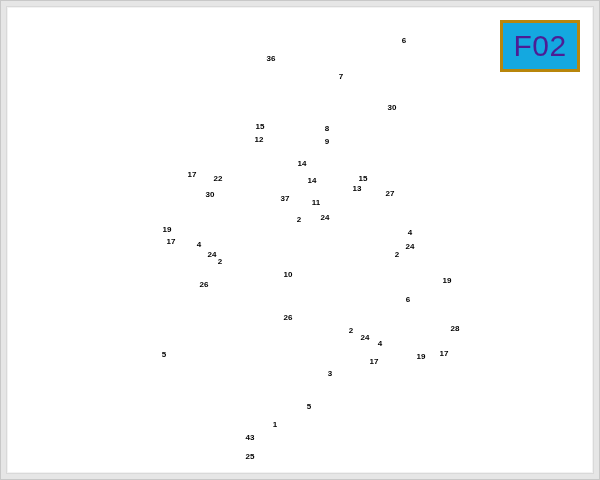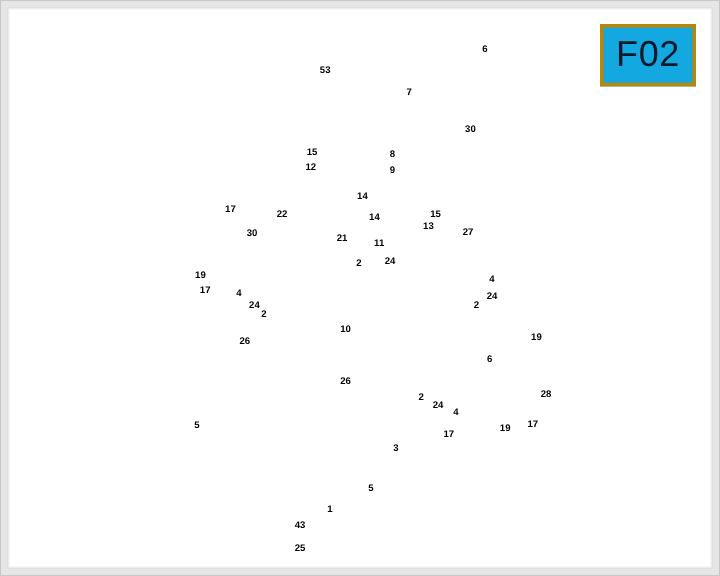--- a/index.html
+++ b/index.html
@@ -59,21 +59,21 @@
     height: 52px;
     background: #14a8e0;
     border: 3px solid #b8860b;
     box-sizing: border-box;
     display: flex;
     align-items: center;
     justify-content: center;
     z-index: 40;
   }
   #page-badge .badge-text {
-    color: #0f172a;
+    color: #4c1d95;
     font-size: 30px;
     line-height: 1;
     letter-spacing: 0.5px;
     font-family: "Liberation Sans", sans-serif;
   }
   
   .callout {
     position: absolute;
     font-family: "Liberation Sans", sans-serif;
     font-size: 8px;
@@ -515,38 +515,38 @@
         <path class="leader" d="M161,348 L172,340"></path>
         <path class="leader" d="M318,367 L308,358"></path>
         <path class="leader" d="M263,418 L250,412"></path>
         <path class="leader" d="M298,400 L293,396"></path>
         <path class="leader" d="M238,431 L230,427"></path>
         <path class="leader" d="M238,450 L231,450"></path>
       </g>
 
     </svg>
 
-    <div class="callout" style="left:264px;top:52px">53</div>
+    <div class="callout" style="left:264px;top:52px">36</div>
     <div class="callout" style="left:397px;top:34px">6</div>
     <div class="callout" style="left:334px;top:70px">7</div>
     <div class="callout" style="left:385px;top:101px">30</div>
     <div class="callout" style="left:253px;top:120px">15</div>
     <div class="callout" style="left:252px;top:133px">12</div>
     <div class="callout" style="left:320px;top:122px">8</div>
     <div class="callout" style="left:320px;top:135px">9</div>
     <div class="callout" style="left:295px;top:157px">14</div>
     <div class="callout" style="left:305px;top:174px">14</div>
     <div class="callout" style="left:356px;top:172px">15</div>
     <div class="callout" style="left:350px;top:182px">13</div>
     <div class="callout" style="left:309px;top:196px">11</div>
     <div class="callout" style="left:383px;top:187px">27</div>
     <div class="callout" style="left:185px;top:168px">17</div>
-    <div class="callout" style="left:228px;top:172px">22</div>
+    <div class="callout" style="left:211px;top:172px">22</div>
     <div class="callout" style="left:203px;top:188px">30</div>
-    <div class="callout" style="left:278px;top:192px">21</div>
+    <div class="callout" style="left:278px;top:192px">37</div>
     <div class="callout" style="left:160px;top:223px">19</div>
     <div class="callout" style="left:164px;top:235px">17</div>
     <div class="callout" style="left:192px;top:238px">4</div>
     <div class="callout" style="left:205px;top:248px">24</div>
     <div class="callout" style="left:213px;top:255px">2</div>
     <div class="callout" style="left:292px;top:213px">2</div>
     <div class="callout" style="left:318px;top:211px">24</div>
     <div class="callout" style="left:403px;top:226px">4</div>
     <div class="callout" style="left:403px;top:240px">24</div>
     <div class="callout" style="left:390px;top:248px">2</div>

